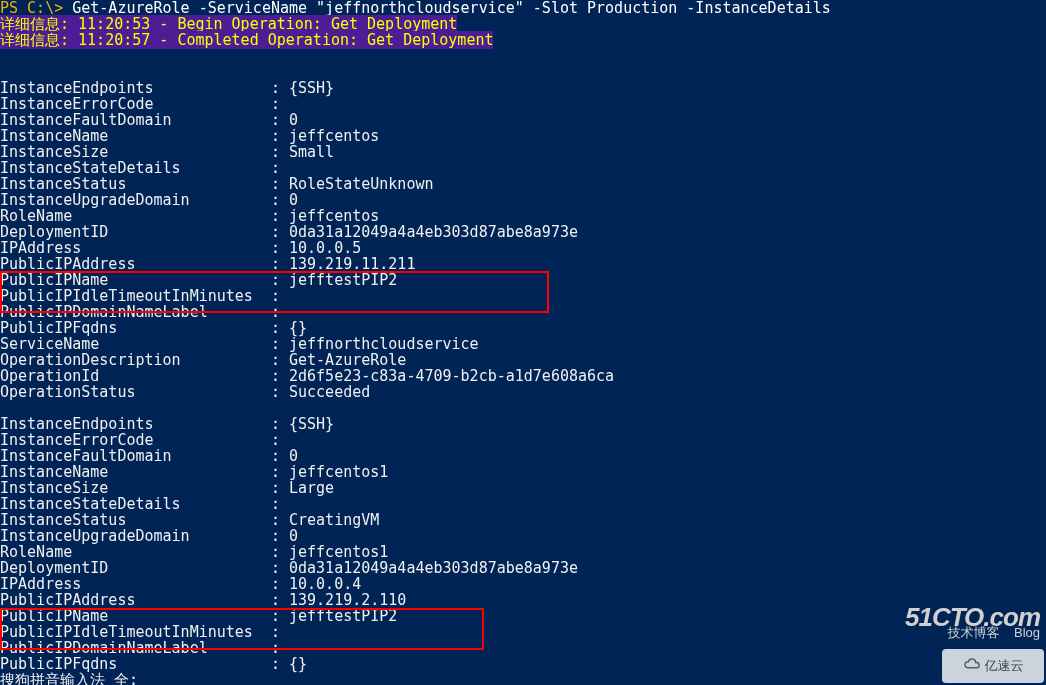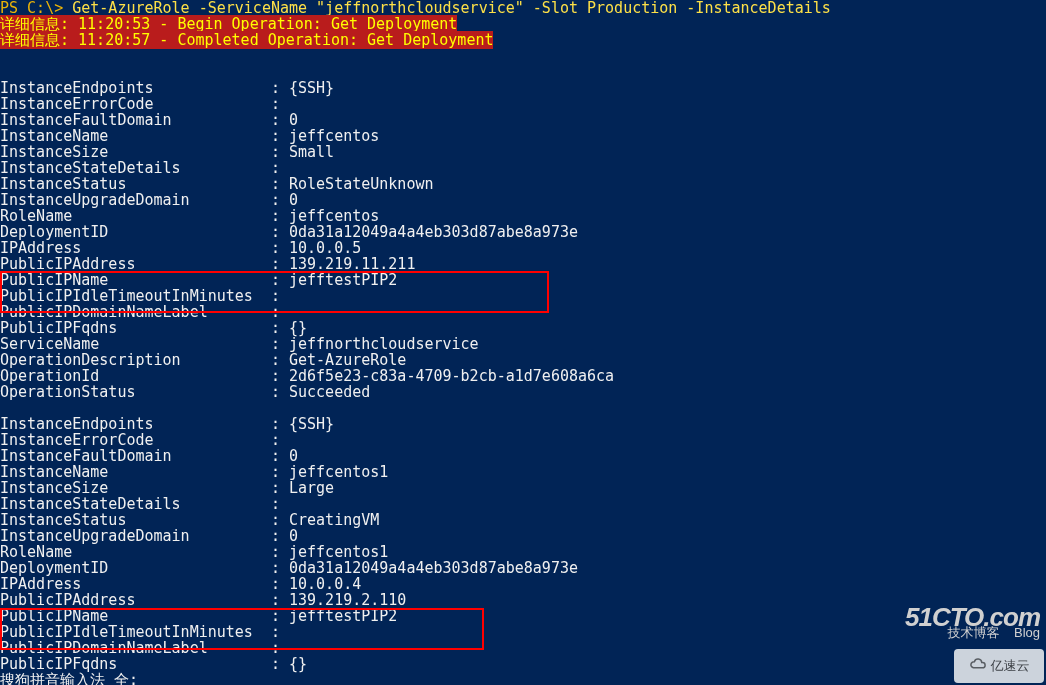--- a/index.html
+++ b/index.html
@@ -15,23 +15,23 @@
     overflow: hidden;
     position: relative;
   }
   .terminal {
     white-space: pre;
     position: relative;
   }
   .prompt { color: #eab308; }
   .hi-yellow {
     color: #ffff00;
-    background: #b91c1c;
+    background: #4c1d95;
   }
-  .cmd { color: #fde047; }
+  .cmd { color: #ffffff; }
   .line { white-space: pre; }
   .red-box {
     position: absolute;
     border: 2px solid #ff0000;
     pointer-events: none;
   }
   .watermark1 {
     position: absolute;
     right: 6px;
     bottom: 44px;
@@ -39,21 +39,21 @@
     text-align: right;
     font-family: Arial, sans-serif;
     pointer-events:none;
   }
   .watermark1 .line1 { font-size:26px; font-weight:bold; font-style:italic; letter-spacing:-1px;}
   .watermark1 .line2 { font-size:13px; }
   .watermark2 {
     position: absolute;
     right: 2px;
     bottom: 2px;
-    width: 90px;
+    width: 102px;
     height: 34px;
     background: #e9ecef;
     border-radius: 4px;
     display:flex;
     align-items:center;
     justify-content:center;
     gap:4px;
     font-family: "Microsoft YaHei", Arial, sans-serif;
     font-size:13px;
     color:#444;

